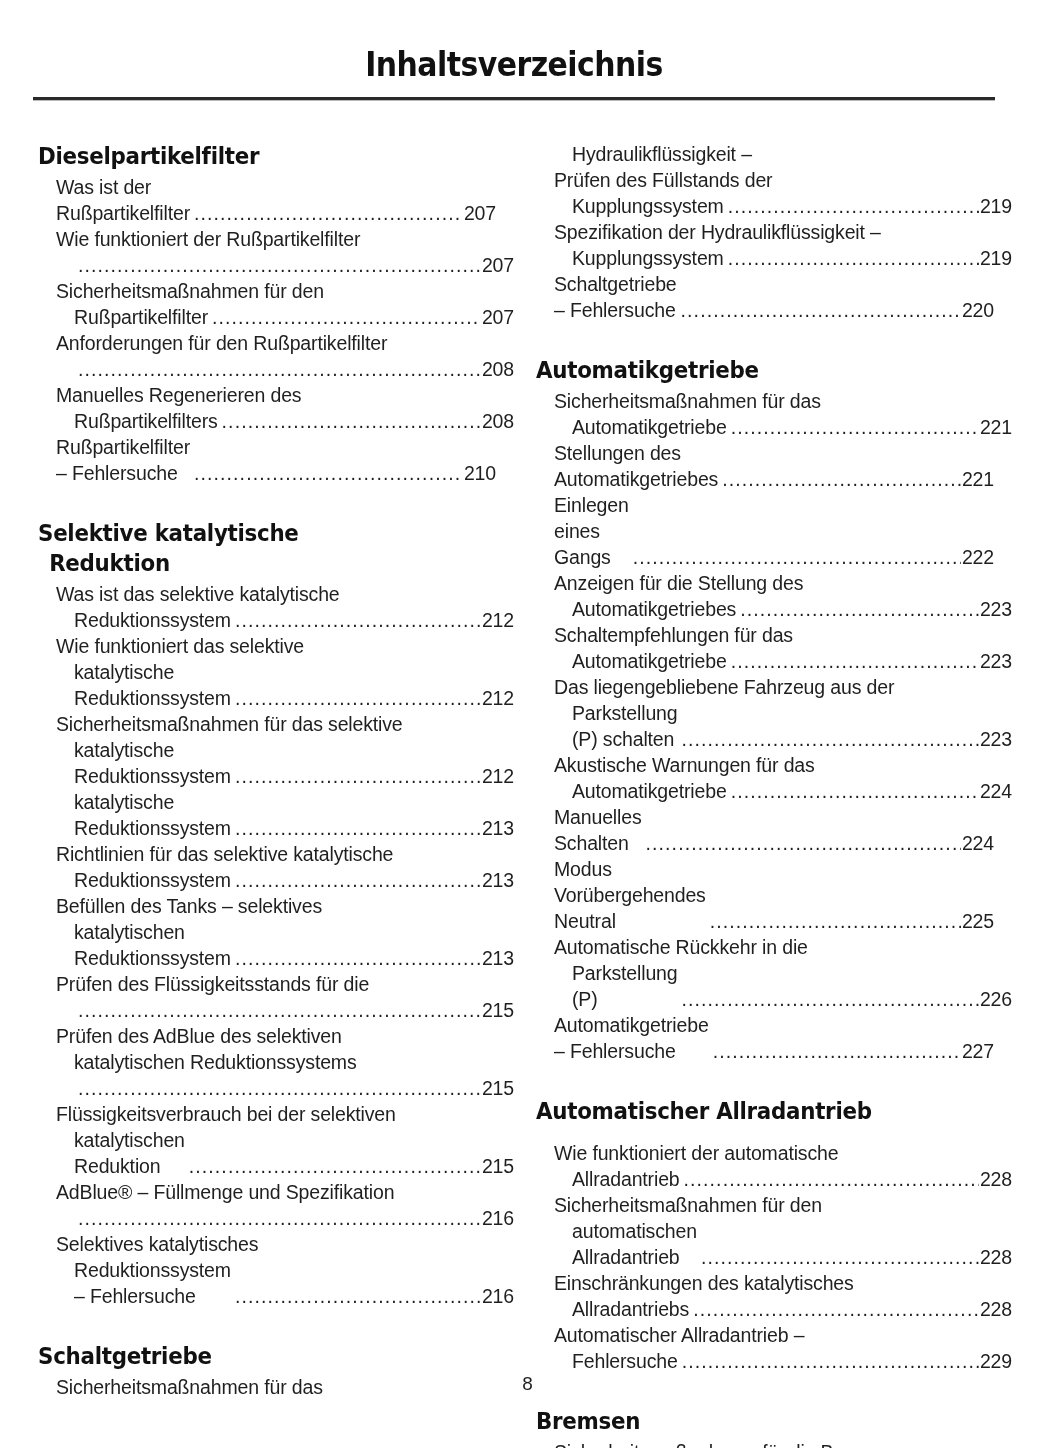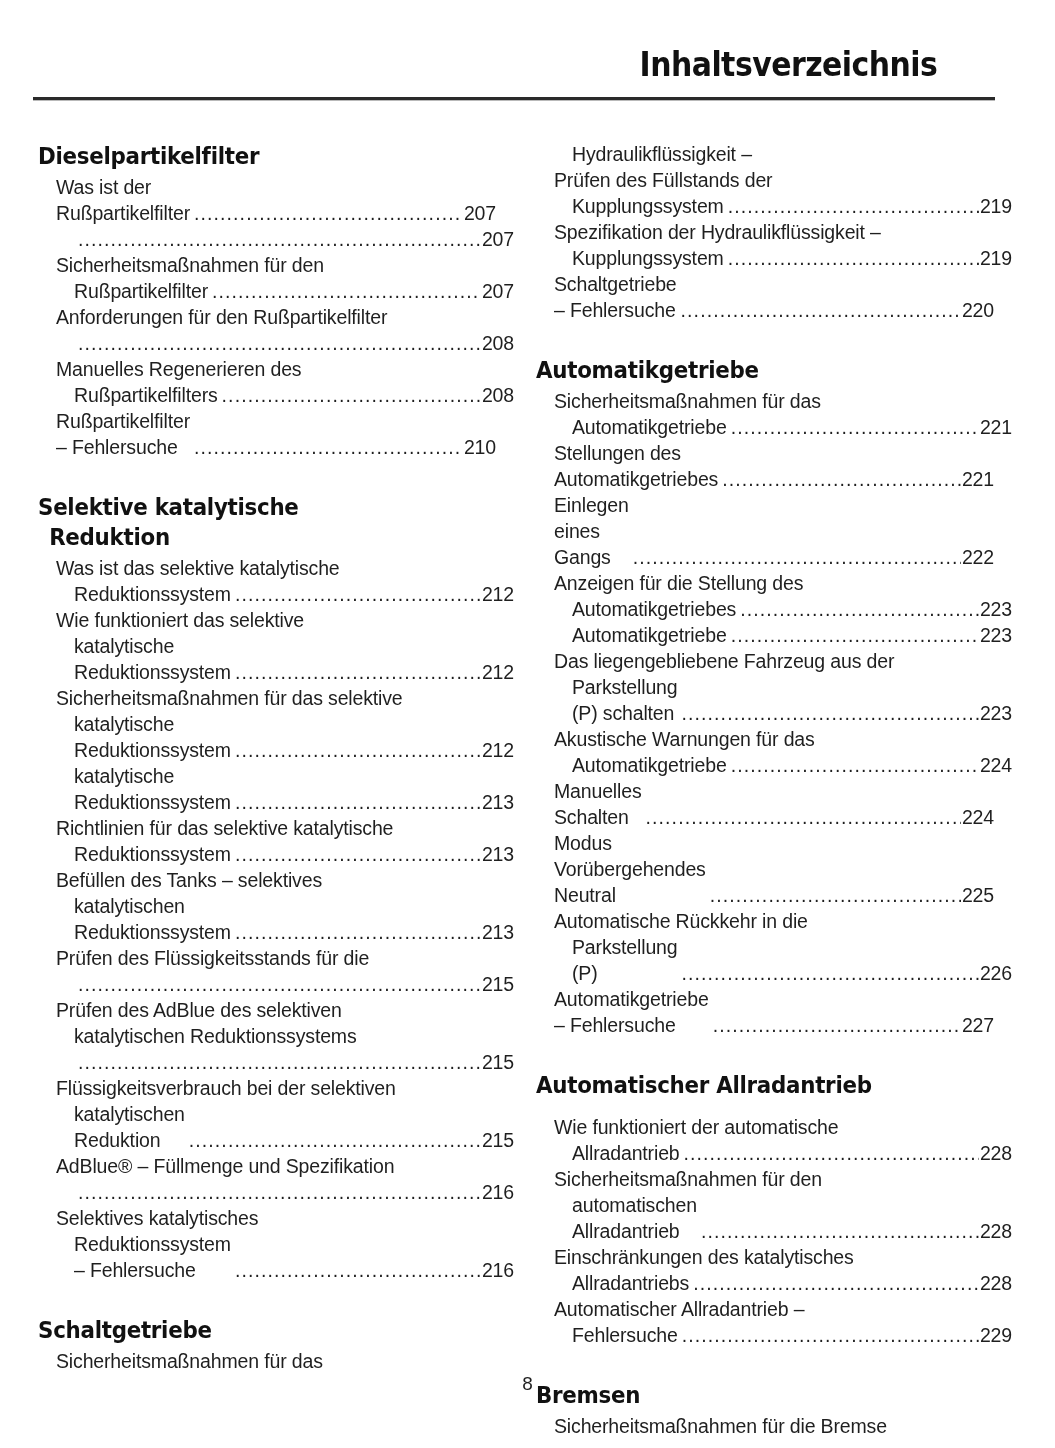--- a/index.html
+++ b/index.html
@@ -21,21 +21,21 @@
     inset: 0;
     padding: 0;
   }
 
   
   .page-header {
     position: absolute;
     top: 44px;
     left: 33px;
     width: 962px;
-    text-align: right;
+    text-align: center;
   }
   .page-title {
     font-family: "DejaVu Sans", sans-serif;
     font-weight: 700;
     font-size: 34px;
     line-height: 40px;
     letter-spacing: -0.6px;
     color: #111111;
     transform: scaleX(0.88);
     transform-origin: center;
@@ -165,20 +165,21 @@
           <div class="section-heading">Dieselpartikelfilter</div>
           <div class="entries">
             <div class="entry">
               <div class="leader-row">
                 <span class="lbl">Was ist der Rußpartikelfilter</span>
                 <span class="dots">........................................................................................................................................................................................................</span>
                 <span class="pg">207</span>
               </div>
             </div>
             <div class="entry">
+              <div class="e-line">Wie funktioniert der Rußpartikelfilter</div>
               <div class="leader-row cont-indent">
                 <span class="lbl"></span>
                 <span class="dots">........................................................................................................................................................................................................</span>
                 <span class="pg">207</span>
               </div>
             </div>
             <div class="entry">
               <div class="e-line">Sicherheitsmaßnahmen für den</div>
               <div class="leader-row cont-indent">
                 <span class="lbl">Rußpartikelfilter</span>
@@ -368,20 +369,21 @@
             </div>
             <div class="entry">
               <div class="e-line">Anzeigen für die Stellung des</div>
               <div class="leader-row cont-indent">
                 <span class="lbl">Automatikgetriebes</span>
                 <span class="dots">........................................................................................................................................................................................................</span>
                 <span class="pg">223</span>
               </div>
             </div>
             <div class="entry">
+              <div class="e-line">Schaltempfehlungen für das</div>
               <div class="leader-row cont-indent">
                 <span class="lbl">Automatikgetriebe</span>
                 <span class="dots">........................................................................................................................................................................................................</span>
                 <span class="pg">223</span>
               </div>
             </div>
             <div class="entry">
               <div class="e-line">Das liegengebliebene Fahrzeug aus der</div>
               <div class="leader-row cont-indent">
                 <span class="lbl">Parkstellung (P) schalten</span>

